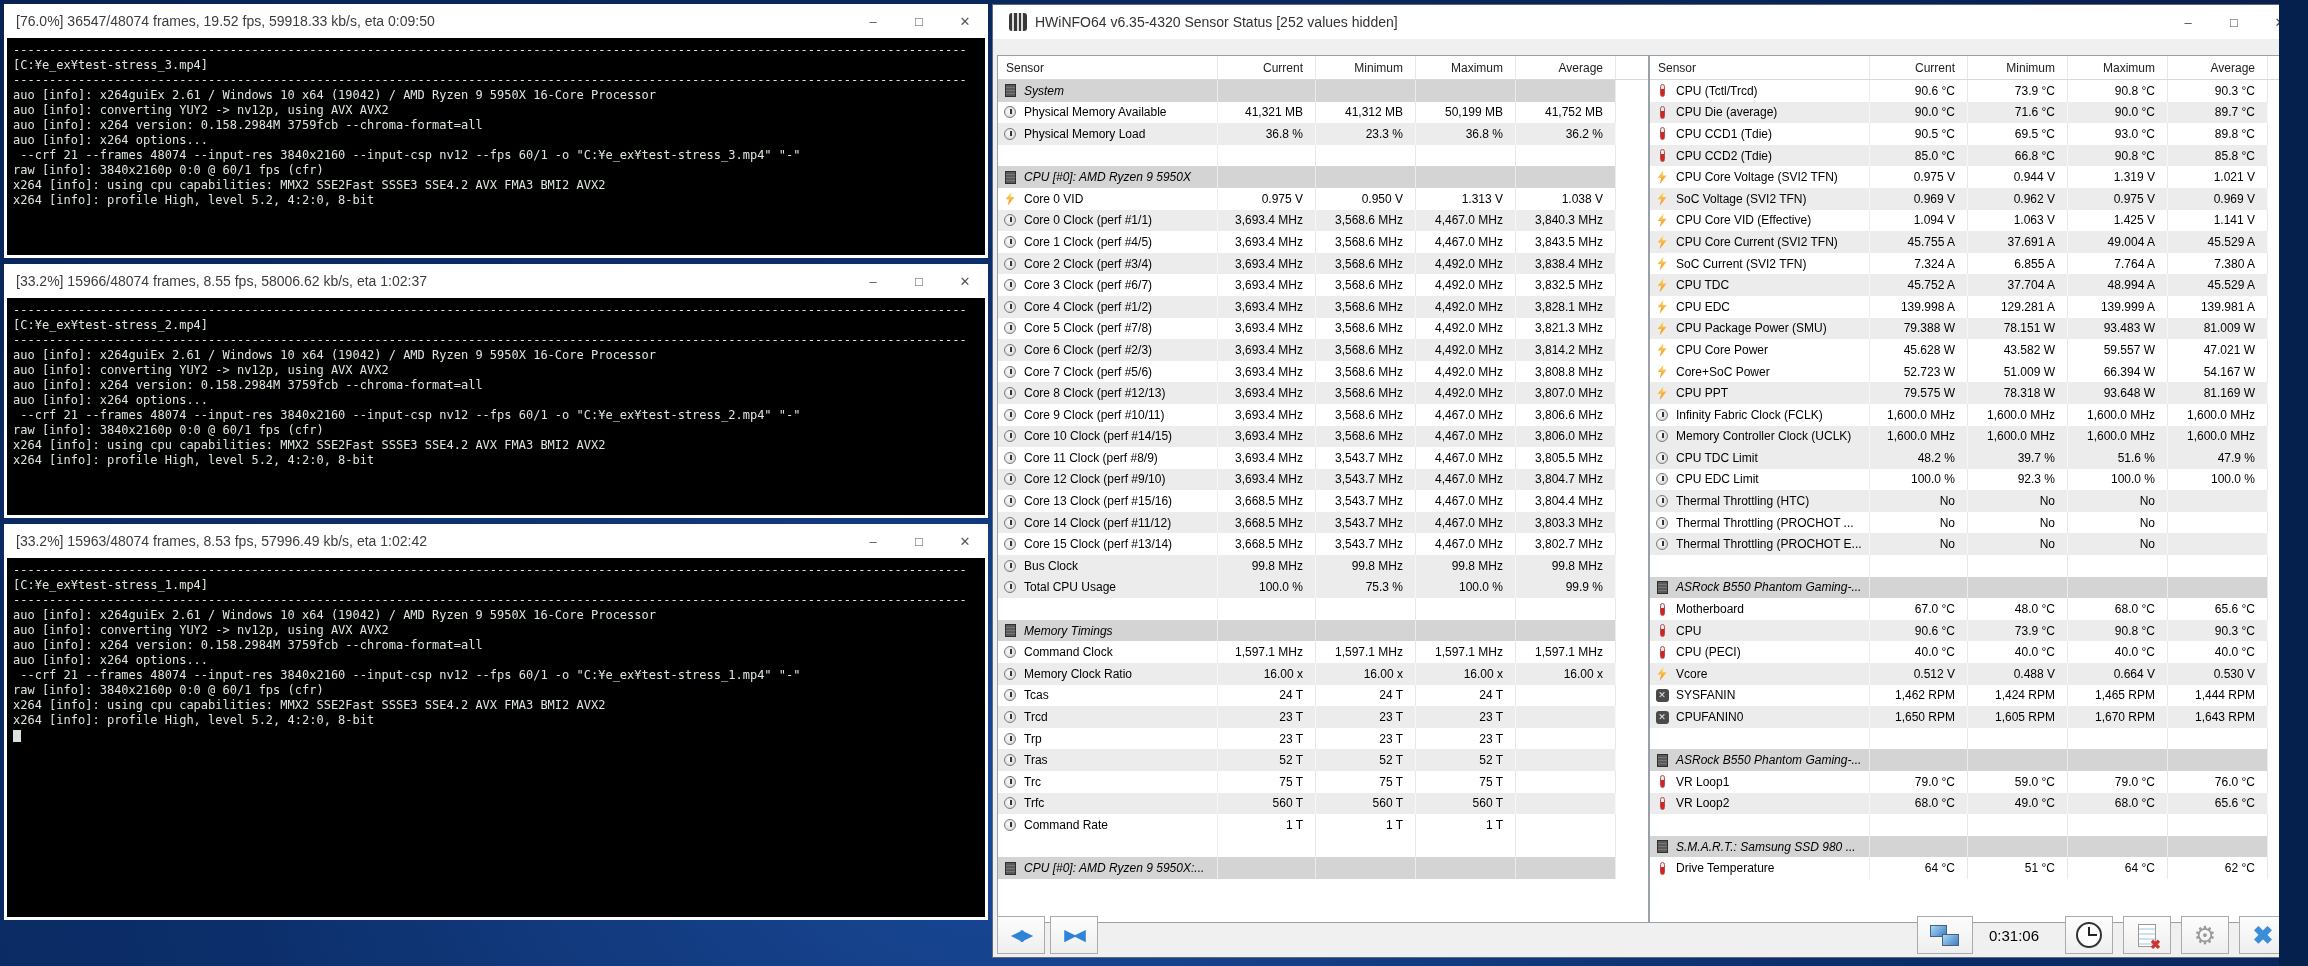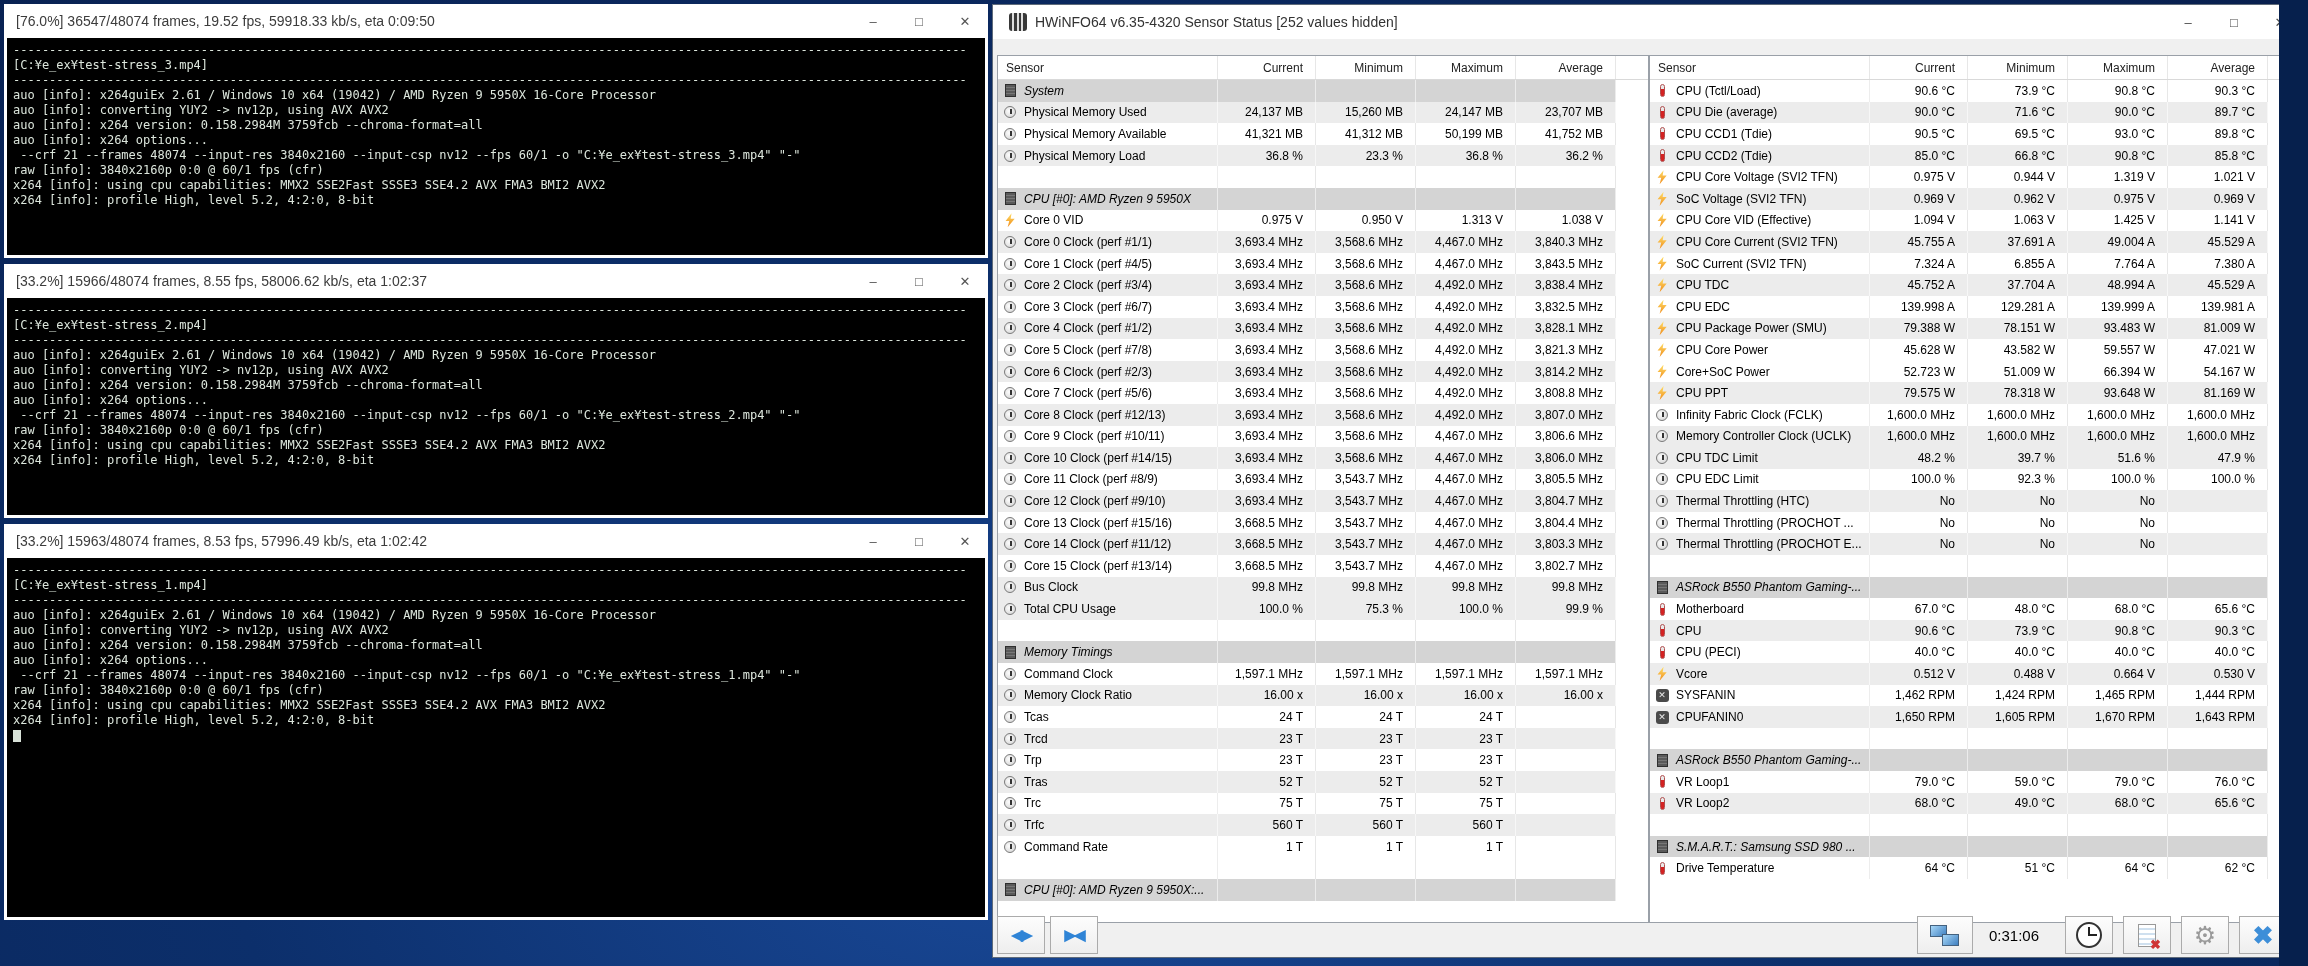--- a/index.html
+++ b/index.html
@@ -237,31 +237,20 @@
                 <span class="ric">
                   <span class="ic-chip"></span>
                 </span>
                 <span class="rlb">System</span>
                 <span class="rv v0"></span>
                 <span class="rv"></span>
                 <span class="rv"></span>
                 <span class="rv"></span>
                 <span class="rex"></span>
               </div>
-              <div class="srow odd">
-                <span class="ric">
-                  <span class="ic-clock"></span>
-                </span>
-                <span class="rlb">Physical Memory Used</span>
-                <span class="rv v0">24,137 MB</span>
-                <span class="rv">15,260 MB</span>
-                <span class="rv">24,147 MB</span>
-                <span class="rv">23,707 MB</span>
-                <span class="rex"></span>
-              </div>
               <div class="srow">
                 <span class="ric">
                   <span class="ic-clock"></span>
                 </span>
                 <span class="rlb">Physical Memory Available</span>
                 <span class="rv v0">41,321 MB</span>
                 <span class="rv">41,312 MB</span>
                 <span class="rv">50,199 MB</span>
                 <span class="rv">41,752 MB</span>
                 <span class="rex"></span>
@@ -663,21 +652,21 @@
             <span class="ph-v">Minimum</span>
             <span class="ph-v">Maximum</span>
             <span class="ph-v">Average</span>
             <span class="ph-ex"></span>
           </div>
           <div class="rows" id="rowsR">
               <div class="srow">
                 <span class="ric">
                   <span class="ic-temp"></span>
                 </span>
-                <span class="rlb">CPU (Tctl/Load)</span>
+                <span class="rlb">CPU (Tctl/Trcd)</span>
                 <span class="rv v0">90.6 °C</span>
                 <span class="rv">73.9 °C</span>
                 <span class="rv">90.8 °C</span>
                 <span class="rv">90.3 °C</span>
                 <span class="rex"></span>
               </div>
               <div class="srow odd">
                 <span class="ric">
                   <span class="ic-temp"></span>
                 </span>

